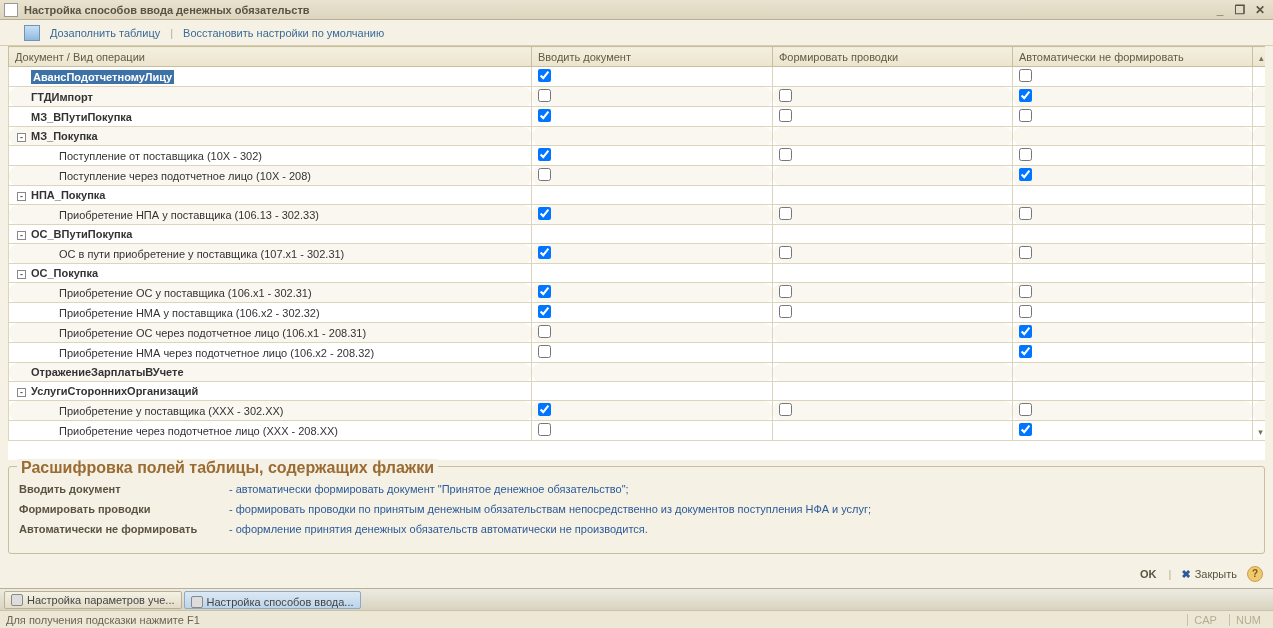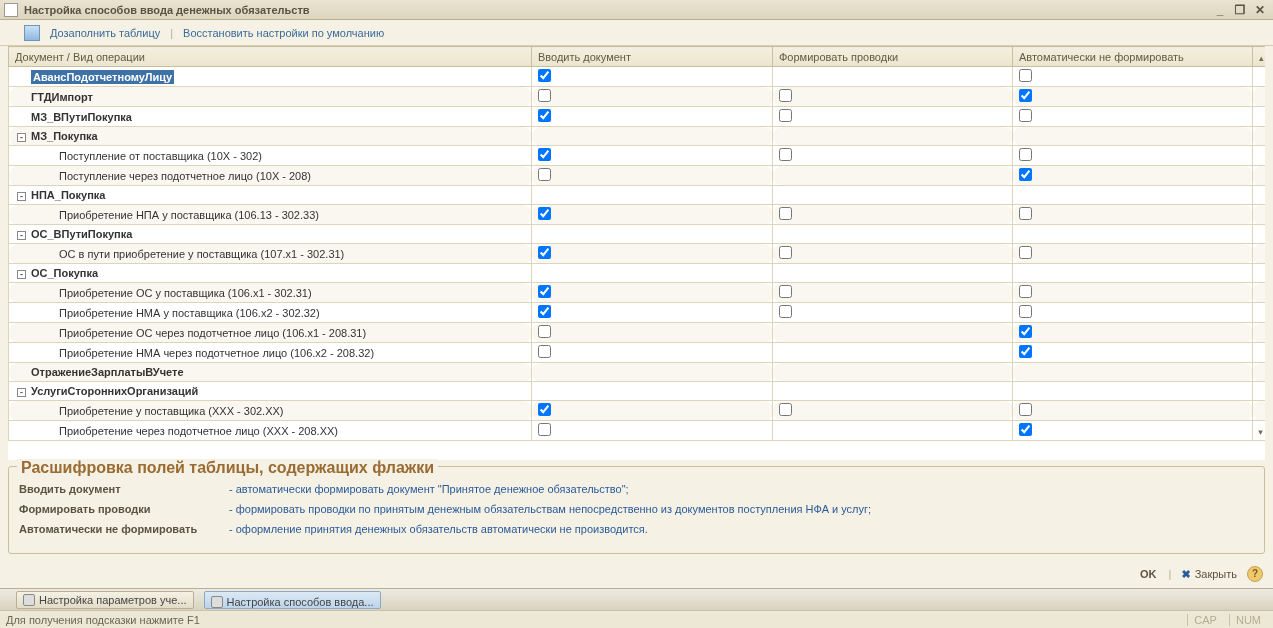--- a/index.html
+++ b/index.html
@@ -36,21 +36,21 @@
 .legend{margin:6px 8px;border:1px solid #c9bf9e;border-radius:3px;padding:8px 10px 10px 10px;background:#f5f1e4;position:relative;}
 .legend-title{position:absolute;top:-8px;left:8px;background:#f5f1e4;padding:0 4px;color:#9a6b33;font-weight:bold;font-size:16px;}
 .legend-row{display:flex;margin:8px 0;}
 .legend-lbl{width:210px;color:#5a5340;font-weight:bold;}
 .legend-desc{color:#2a5a9a;}
 .footer{display:flex;justify-content:flex-end;align-items:center;padding:4px 10px;height:28px;}
 .btn-ok{font-weight:bold;color:#5a5340;padding:2px 8px;cursor:pointer;}
 .btn-close{display:flex;align-items:center;gap:4px;color:#5a5340;padding:2px 6px;cursor:pointer;}
 .close-x{color:#2a5a9a;font-weight:bold;}
 .help-icon{width:16px;height:16px;border-radius:50%;background:#f0c96e;border:1px solid #c9a050;text-align:center;line-height:14px;color:#7a5a1a;font-weight:bold;font-size:10px;cursor:pointer;margin-left:4px;}
-.taskbar{height:22px;background:linear-gradient(#edebe2,#d8d3c0);border-top:1px solid #b8af94;display:flex;align-items:center;padding:0 16px;gap:10px;}
+.taskbar{height:22px;background:linear-gradient(#edebe2,#d8d3c0);border-top:1px solid #b8af94;display:flex;align-items:center;padding:0 4px;gap:2px;}
 .task-btn{height:18px;padding:0 6px;border:1px solid #b8af94;background:linear-gradient(#f5f1e4,#e2dcc7);display:flex;align-items:center;gap:4px;font-size:11px;color:#444;border-radius:2px;}
 .task-btn.active{background:linear-gradient(#dce9f5,#bcd4ea);border-color:#8fa9c4;align-items:flex-end;}
 .task-icon{width:12px;height:12px;border:1px solid #888;background:#ddd;border-radius:2px;}
 .statusbar{height:18px;background:#ede8d6;border-top:1px solid #cac2a8;display:flex;align-items:center;padding:0 6px;font-size:11px;color:#6b6450;}
 .status-right{margin-left:auto;display:flex;gap:6px;color:#b5ad90;}
 .sr-box{border-left:1px solid #cac2a8;padding:0 6px;}
 </style>
 </head>
 <body>
 

